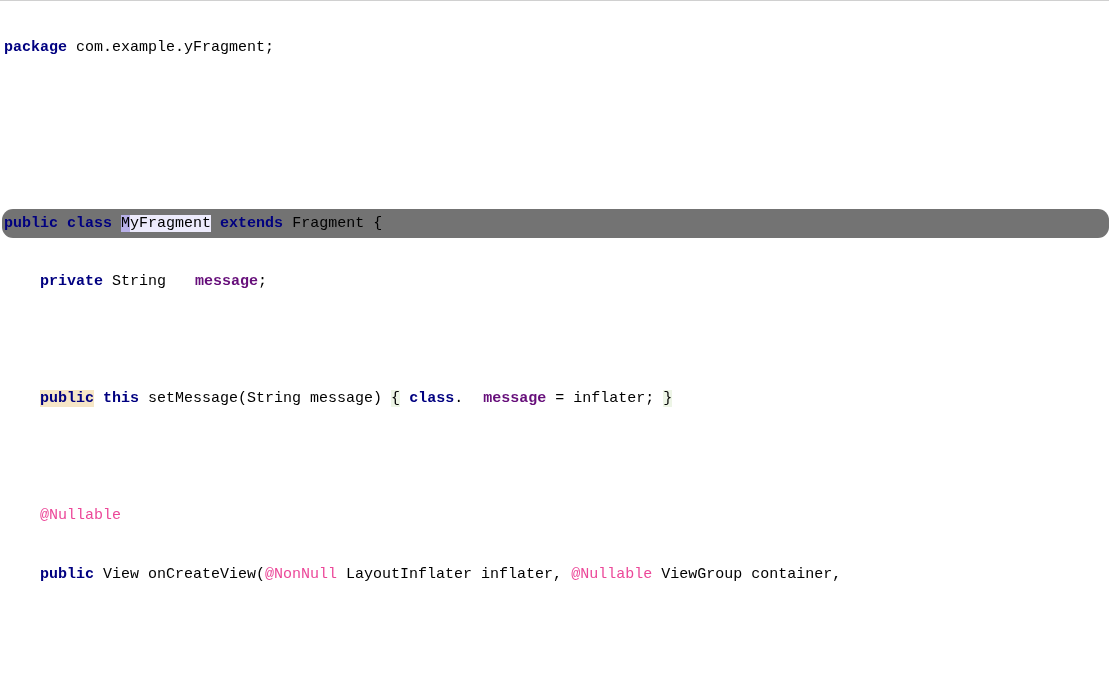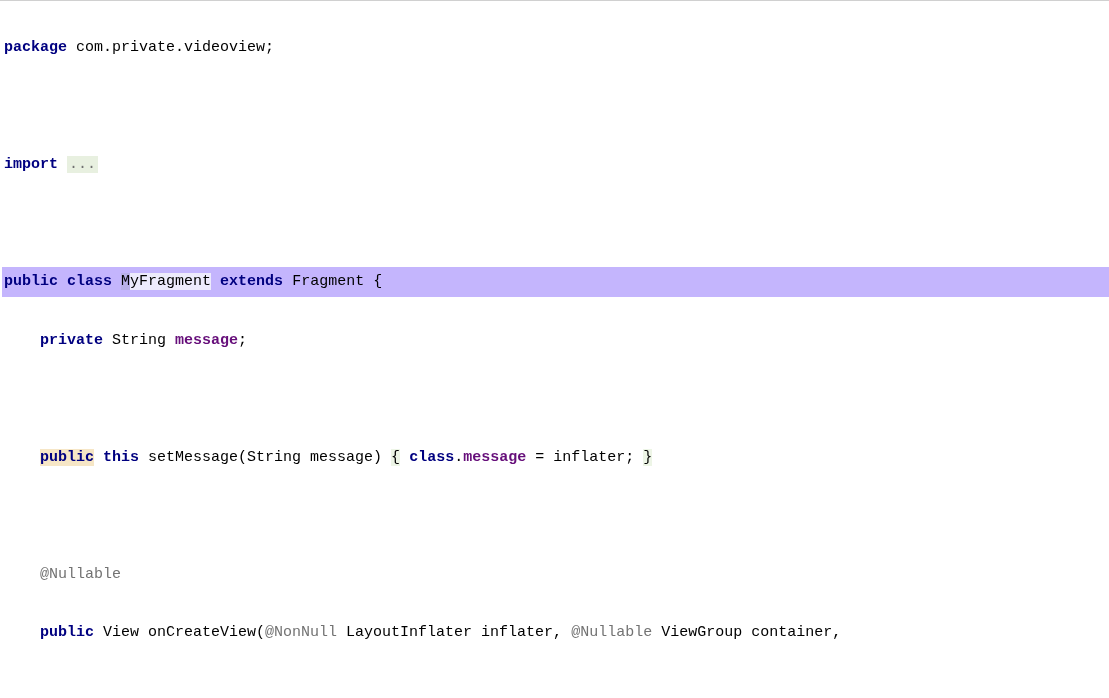--- a/index.html
+++ b/index.html
@@ -18,32 +18,34 @@
     }
     .editor {
       padding: 3px 0 0 2px;
       white-space: pre;
     }
     .line {
       position: relative;
       padding-left: 2px;
     }
     .line-current {
-      background: #c4b5fd;
+      background: #737373;
+      border-radius: 11px;
     }
     .keyword {
       color: #000080;
       font-weight: bold;
     }
     .annotation {
-      color: #737373;
+      color: #ec4899;
     }
     .field {
       color: #660e7a;
       font-weight: bold;
+      margin-left: 20px;
     }
     .hl-yellow {
       background: #f6e6c6;
     }
     .hl-usage {
       background: #edebfc;
     }
     .hl-greenlight {
       background: #edf5e6;
     }
@@ -53,23 +55,22 @@
     .fold-ellipsis {
       background: #e8f0e0;
       color: #707070;
       padding: 0 2px;
     }
   </style>
 </head>
 <body>
 
 <div class="editor">
-<div class="line"><span class="keyword">package</span><span> com.private.videoview;</span></div>
+<div class="line"><span class="keyword">package</span><span> com.example.yFragment;</span></div>
 <div class="line">&nbsp;</div>
-<div class="line"><span class="keyword">import</span><span> </span><span class="fold-ellipsis">...</span></div>
 <div class="line">&nbsp;</div>
 <div class="line line-current"><span class="keyword">public</span><span> </span><span class="keyword">class</span><span> </span><span class="hl-usage"><span class="hl-cursor">M</span>yFragment</span><span> </span><span class="keyword">extends</span><span> Fragment {</span></div>
 <div class="line">    <span class="keyword">private</span><span> String </span><span class="field">message</span><span>;</span></div>
 <div class="line">&nbsp;</div>
 <div class="line">    <span class="keyword hl-yellow">public</span><span> </span><span class="keyword">this</span><span> setMessage(String message) </span><span class="hl-greenlight">{</span><span> </span><span class="keyword">class</span><span>.</span><span class="field">message</span><span> = inflater; </span><span class="hl-greenlight">}</span></div>
 <div class="line">&nbsp;</div>
 <div class="line">    <span class="annotation">@Nullable</span></div>
 <div class="line">    <span class="keyword">public</span><span> View onCreateView(</span><span class="annotation">@NonNull</span><span> LayoutInflater inflater, </span><span class="annotation">@Nullable</span><span> ViewGroup container,</span></div>
 
 

